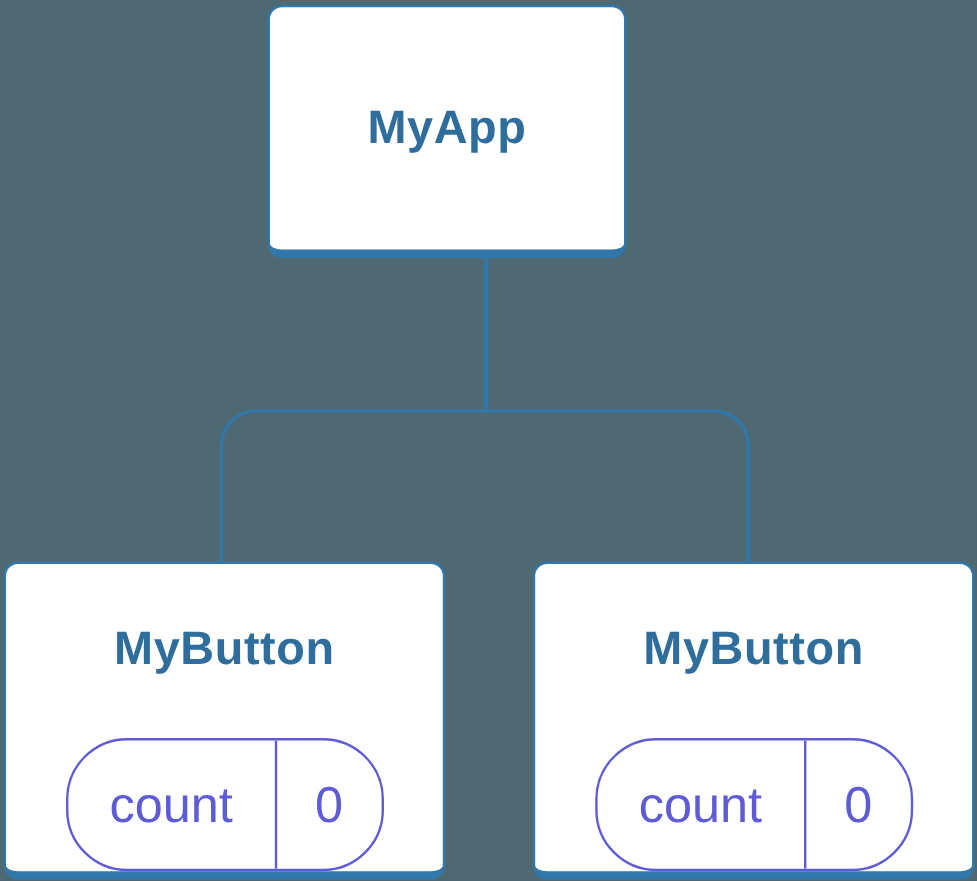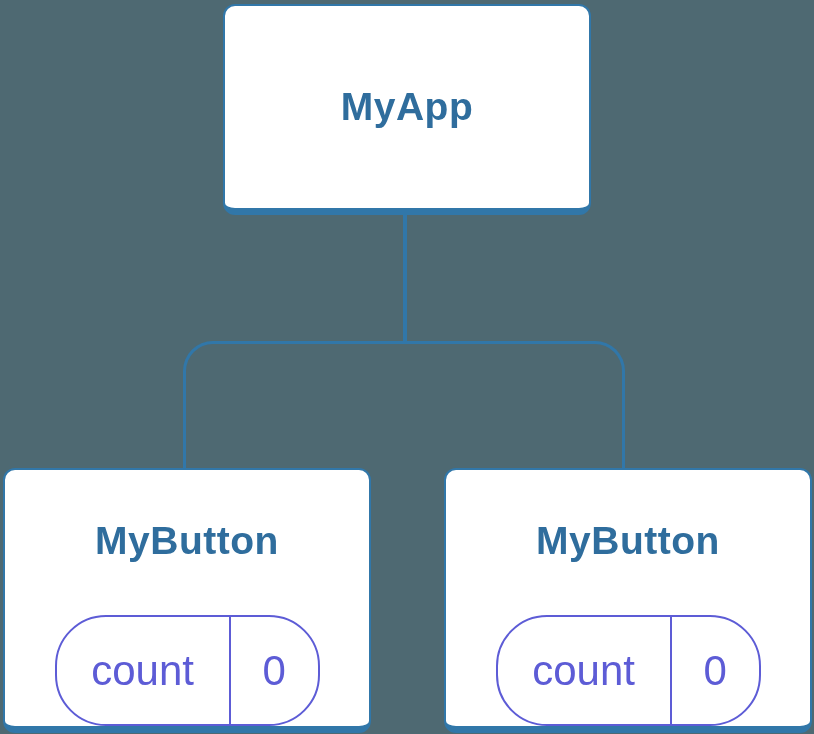--- a/index.html
+++ b/index.html
@@ -25,21 +25,21 @@
     background: var(--card-bg);
     border: 2px solid var(--line-blue);
     border-bottom-width: 7px;
     border-radius: 12px;
     display: flex;
     flex-direction: column;
     align-items: center;
   }
   .node-root {
     left: 223px; top: 4px;
-    width: 368px; height: 211px;
+    width: 299px; height: 211px;
     justify-content: center;
   }
   .node-child {
     top: 468px;
     width: 368px; height: 265px;
     justify-content: flex-start;
     padding-top: 50px;
     gap: 25px;
   }
   .node-child-left  { left: 3px; }

